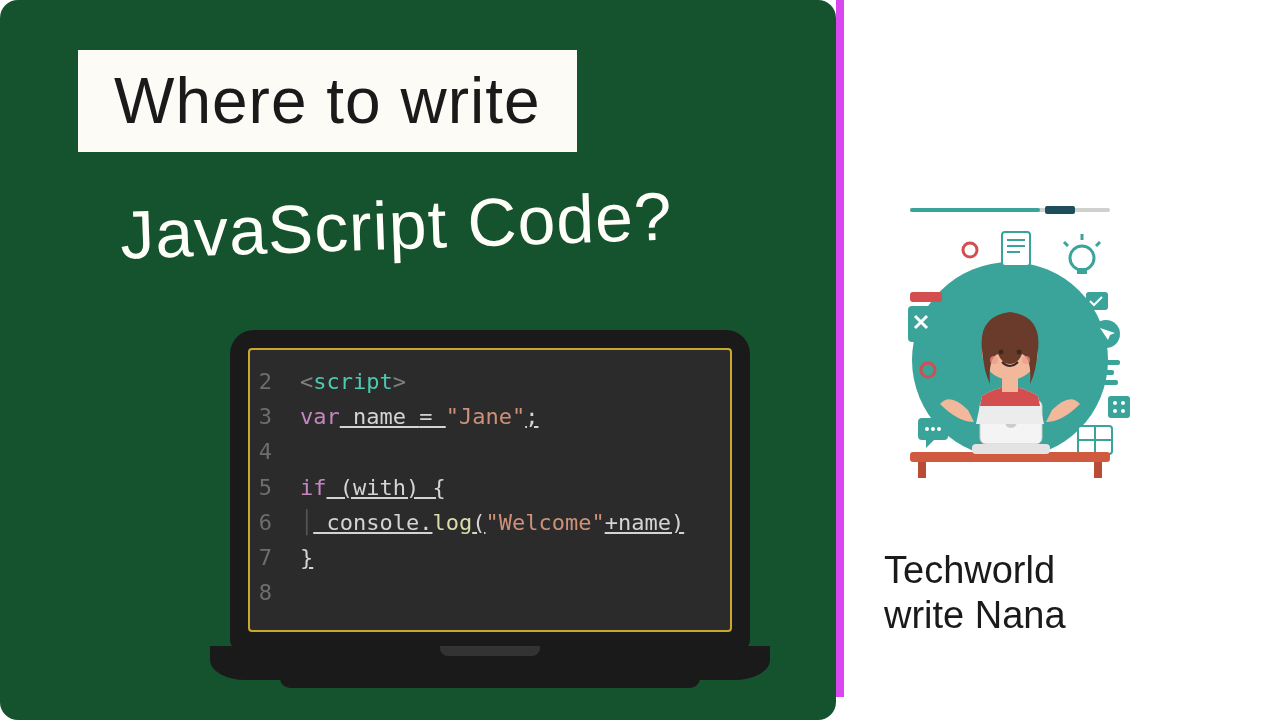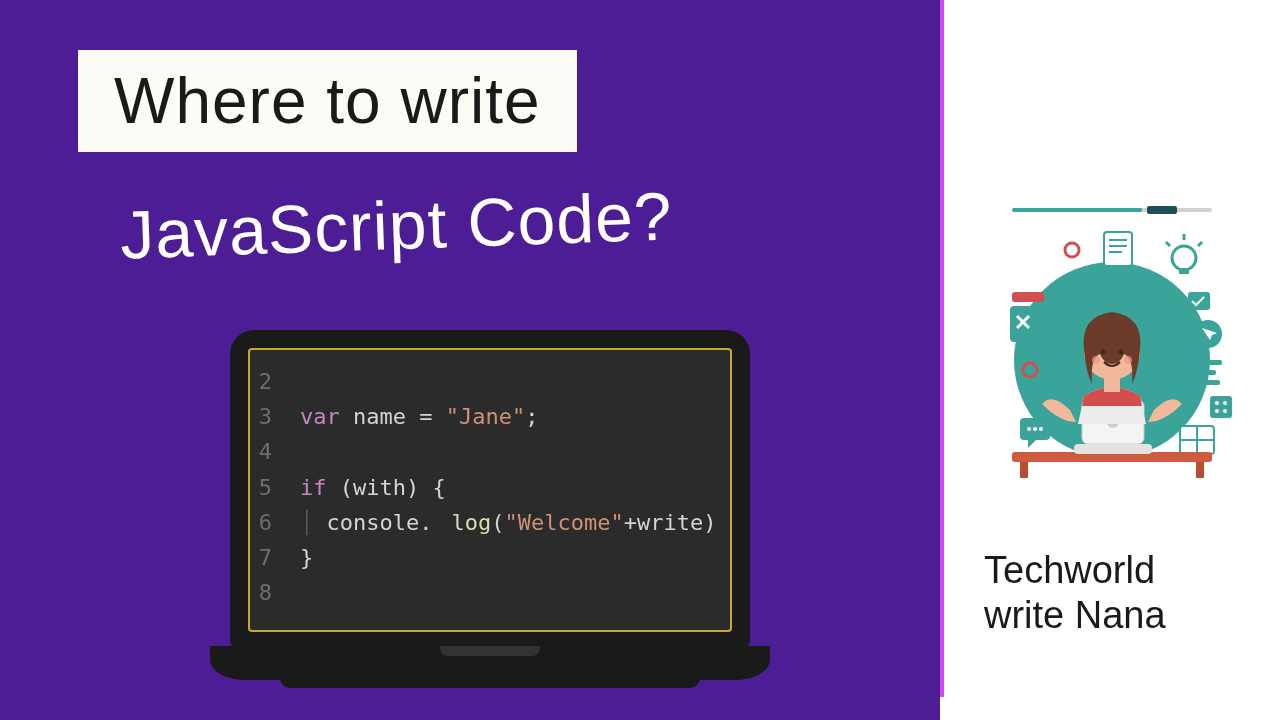--- a/index.html
+++ b/index.html
@@ -4,24 +4,25 @@
 <style>
   * { margin: 0; padding: 0; box-sizing: border-box; }
   body {
     width: 1280px;
     height: 720px;
     display: flex;
     font-family: 'Comic Sans MS', 'Segoe UI', sans-serif;
     overflow: hidden;
   }
   .left-panel {
-    width: 940px;
+    width: 836px;
     height: 720px;
-    background: #4c1d95;
-    position: relative;
+    background: #14532d;
+    position: relative;
+    border-radius: 18px;
   }
   .title-box {
     position: absolute;
     top: 50px;
     left: 78px;
     background: #fdfbf5;
     padding: 14px 36px;
     font-size: 64px;
     font-weight: 500;
     color: #1a1a1a;
@@ -75,22 +76,22 @@
     text-align: right;
     color: #6e6e6e;
     padding-right: 18px;
     flex-shrink: 0;
   }
   .line-content { padding-left: 10px; }
   .tag-bracket { color: #808080; }
   .tag-name { color: #4ec9b0; }
   .kw { color: #c586c0; }
   .str { color: #ce9178; }
-  .fn { color: #dcdcaa; margin-left: 19px; }
-  .lit { color: #d4d4d4; }
+  .fn { color: #dcdcaa; }
+  .lit { color: #d4d4d4; text-decoration: underline; }
   .gutter-mark { color: #555; }
   .laptop-base {
     width: 560px;
     height: 34px;
     background: #1a1a1a;
     border-radius: 0 0 36px 36px / 0 0 20px 20px;
     margin-top: -4px;
     position: relative;
   }
   .laptop-notch {
@@ -105,21 +106,21 @@
     position: absolute;
     bottom: -8px; left: 50%; transform: translateX(-50%);
     width: 420px; height: 10px;
     border-radius: 0 0 40px 40px;
     background: #1a1a1a;
   }
   .right-panel {
     width: 340px;
     height: 697px;
     background: #fff;
-    border-left: 4px solid #d946ef;
+    border-left: 8px solid #d946ef;
     position: relative;
     display: flex;
     flex-direction: column;
     align-items: center;
   }
   .illo {
     margin-top: 200px;
     width: 280px;
     height: 280px;
   }
@@ -139,25 +140,25 @@
 
 <div class="left-panel">
   <div class="title-box">
     <span>Where to write</span>
   </div>
   <div class="subtitle">JavaScript Code?</div>
 
   <div class="laptop">
     <div class="laptop-screen-frame">
       <div class="laptop-screen" id="code-screen">
-          <div class="code-line"><span class="line-num">2</span></div>
+          <div class="code-line"><span class="line-num">2</span><span class="line-content"><span class="tag-bracket">&lt;</span><span class="tag-name">script</span><span class="tag-bracket">&gt;</span></span></div>
           <div class="code-line"><span class="line-num">3</span><span class="line-content"><span class="kw">var</span><span class="lit"> name </span><span class="lit">= </span><span class="str">"Jane"</span><span class="lit">;</span></span></div>
           <div class="code-line"><span class="line-num">4</span><span class="line-content"></span></div>
           <div class="code-line"><span class="line-num">5</span><span class="line-content"><span class="kw">if</span><span class="lit"> (with) {</span></span></div>
-          <div class="code-line"><span class="line-num">6</span><span class="line-content"><span class="gutter-mark">│</span><span class="lit"> console.</span><span class="fn">log</span><span class="lit">(</span><span class="str">"Welcome"</span><span class="lit">+write)</span></span></div>
+          <div class="code-line"><span class="line-num">6</span><span class="line-content"><span class="gutter-mark">│</span><span class="lit"> console.</span><span class="fn">log</span><span class="lit">(</span><span class="str">"Welcome"</span><span class="lit">+name)</span></span></div>
           <div class="code-line"><span class="line-num">7</span><span class="line-content"><span class="lit">}</span></span></div>
           <div class="code-line"><span class="line-num">8</span></div>
         </div>
     </div>
     <div class="laptop-base">
       <div class="laptop-notch"></div>
       <div class="laptop-feet"></div>
     </div>
   </div>
 </div>

